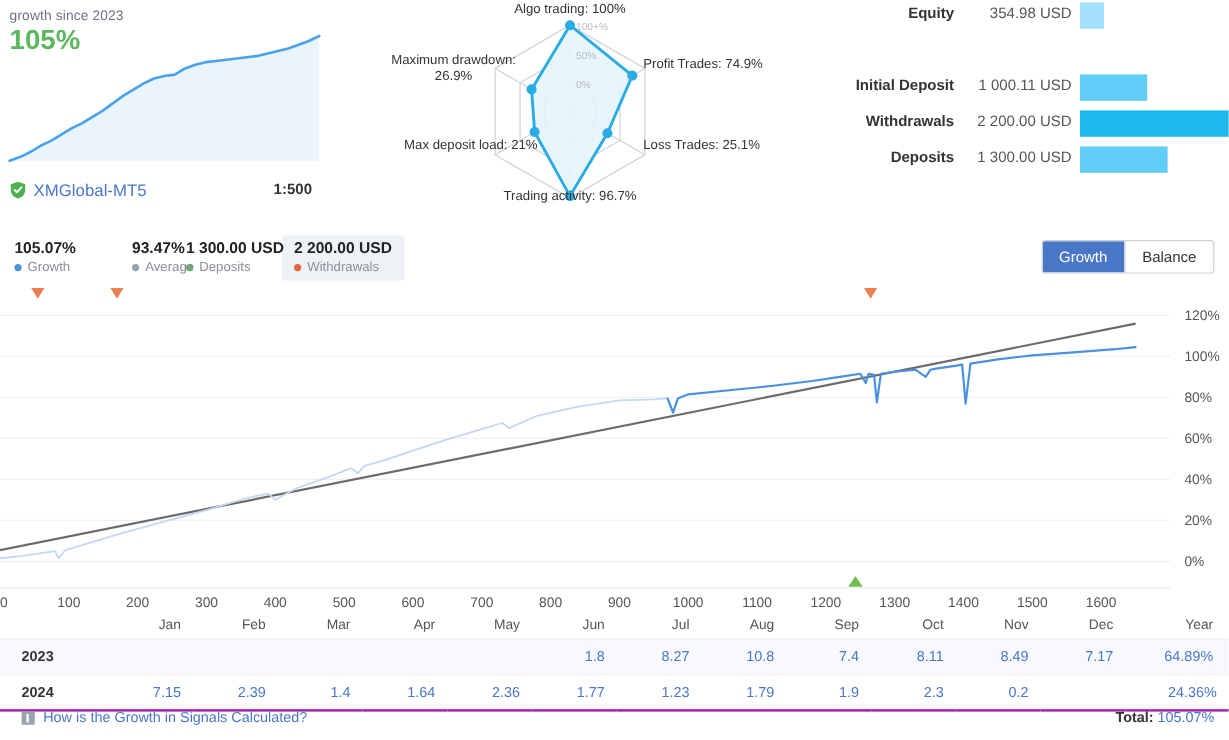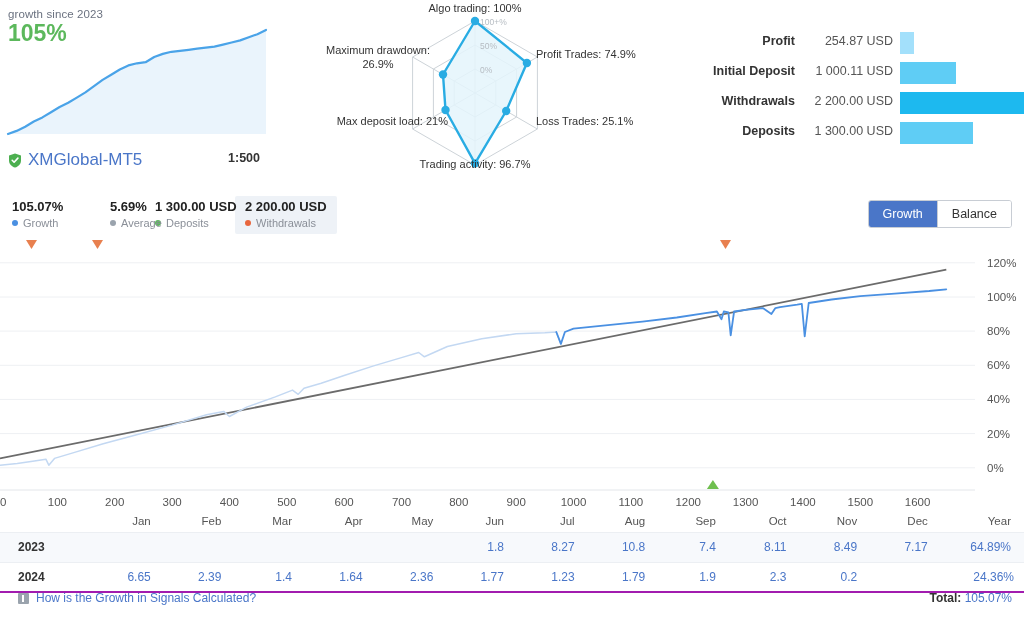--- a/index.html
+++ b/index.html
@@ -33,21 +33,21 @@
     position: absolute; left: 0; top: 150px; width: 272px; height: 22px;
   }
   .broker-left {
     position: absolute; left: 8px; top: 0;
     display: flex; align-items: center; gap: 6px;
   }
   .shield {
     width: 14px; height: 15px; display: inline-block; position: relative;
   }
   .broker-name {
-    font-size: 17px; color: #4a76c8;
+    font-size: 14px; color: #4a76c8;
   }
   .leverage {
     position: absolute; right: 12px; top: 1px;
     font-size: 12.5px; font-weight: bold; color: #333;
   }
 
   
   .radar-card { position: absolute; left: 300px; top: 0; width: 370px; height: 186px; }
   .radar-label {
     position: absolute; font-size: 11px; color: #333; white-space: nowrap; line-height: 1.25;
@@ -197,25 +197,25 @@
       <div class="radar-label" id="rl2" style="left: 236px; top: 115px; text-align: left;">Loss Trades: 25.1%</div>
       <div class="radar-label c" id="rl3" style="left: 95px; top: 158px; width: 160px; text-align: center;">Trading activity: 96.7%</div>
       <div class="radar-label" id="rl4" style="left: 8px; top: 115px; width: 140px; text-align: right;">Max deposit load: 21%</div>
       <div class="radar-label c" id="rl5" style="left: 8px; top: 44px; width: 140px; text-align: center;">
           <div>Maximum drawdown:</div>
           <div>26.9%</div>
         </div>
     </div>
 
     <div class="statbars" id="statbars">
-        <div class="statrow" style="top: 30px;">
-          <div class="lbl">Profit</div>
-          <div class="val">254.87 USD</div>
+        <div class="statrow" style="top: 0px;">
+          <div class="lbl">Equity</div>
+          <div class="val">354.98 USD</div>
           <div class="barbox">
-            <div class="bar" style="width: 14.4px; background: rgb(163, 224, 251);"></div>
+            <div class="bar" style="width: 20px; background: rgb(163, 224, 251);"></div>
           </div>
         </div>
         <div class="statrow" style="top: 60px;">
           <div class="lbl">Initial Deposit</div>
           <div class="val">1 000.11 USD</div>
           <div class="barbox">
             <div class="bar" style="width: 56.4px; background: rgb(95, 205, 245);"></div>
           </div>
         </div>
         <div class="statrow" style="top: 90px;">
@@ -244,21 +244,21 @@
         </div>
       </div>
       <div class="legend-item" style="left: 145px;">
         <div class="legend-val">1 300.00 USD</div>
         <div class="legend-name">
           <span class="dot" style="background: rgb(92, 184, 92);"></span>
           <span>Deposits</span>
         </div>
       </div>
       <div class="legend-item" style="left: 100px;">
-        <div class="legend-val">5.69%</div>
+        <div class="legend-val">93.47%</div>
         <div class="legend-name">
           <span class="dot" style="background: rgb(154, 163, 173);"></span>
           <span>Average</span>
         </div>
       </div>
       <div class="legend-item" style="left: 2px;">
         <div class="legend-val">105.07%</div>
         <div class="legend-name">
           <span class="dot" style="background: rgb(74, 144, 226);"></span>
           <span>Growth</span>
@@ -346,21 +346,21 @@
             <td>8.27</td>
             <td>10.8</td>
             <td>7.4</td>
             <td>8.11</td>
             <td>8.49</td>
             <td>7.17</td>
             <td style="padding-right: 13px;">64.89%</td>
           </tr>
           <tr>
             <td class="yr">2024</td>
-            <td>6.65</td>
+            <td>7.15</td>
             <td>2.39</td>
             <td>1.4</td>
             <td>1.64</td>
             <td>2.36</td>
             <td>1.77</td>
             <td>1.23</td>
             <td>1.79</td>
             <td>1.9</td>
             <td>2.3</td>
             <td>0.2</td>

